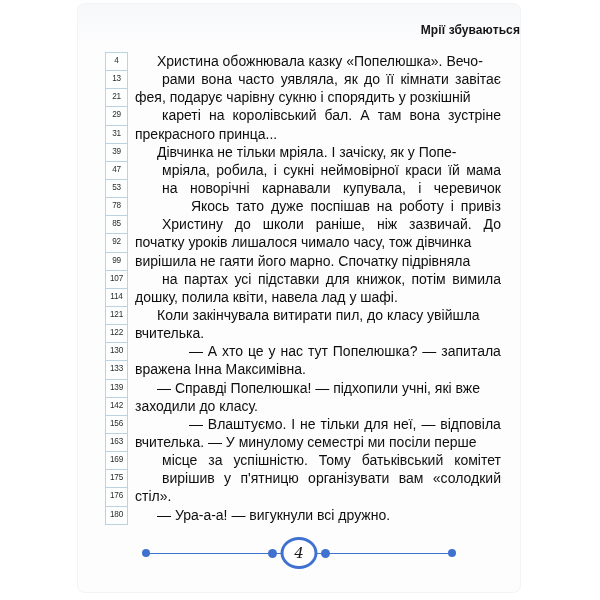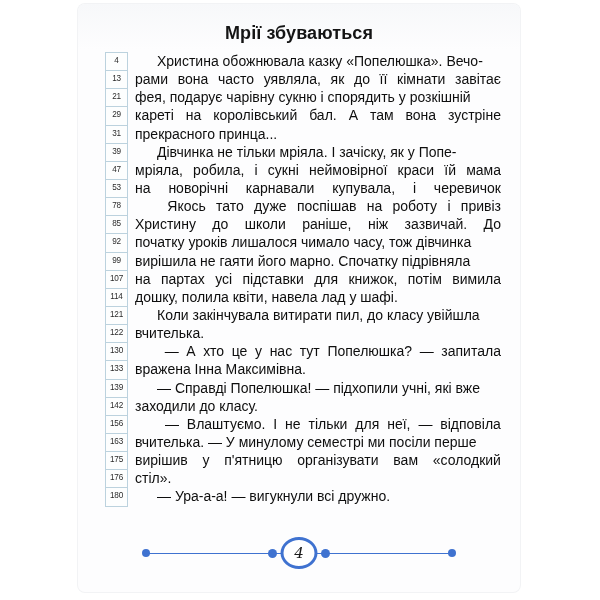--- a/index.html
+++ b/index.html
@@ -34,22 +34,22 @@
     border-radius: 7px 7px 0 0;
     pointer-events: none;
   }
 
   
   #page-title {
     position: absolute;
     left: 0;
     top: 19px;
     width: 442px;
-    text-align: center;
-    font-size: 18px;
+    text-align: right;
+    font-size: 12px;
     font-weight: bold;
     color: #141414;
     letter-spacing: .1px;
   }
 
   
   #text-body {
     position: absolute;
     left: 27px;
     top: 48px;
@@ -83,20 +83,21 @@
     line-height: 18.15px;
     color: #0e0e0e;
     white-space: nowrap;
     letter-spacing: 0px;
     overflow: hidden;
   }
   
   .line-text.just {
     display: flex;
     justify-content: space-between;
+    margin-left: 27px;
   }
   .line-text.just > span.w { white-space: pre; }
   .line-text .indent { display: inline-block; width: 22px; }
 
   
   #page-footer {
     position: absolute;
     left: 0;
     bottom: 22px;
     width: 442px;
@@ -336,20 +337,31 @@
             <span class="w">неї,</span>
             <span class="w">—</span>
             <span class="w">відповіла</span>
           </div>
         </div>
         <div class="line-row">
           <div class="line-num">163</div>
           <div class="line-text">вчителька. — У минулому семестрі ми посіли перше</div>
         </div>
         <div class="line-row">
+          <div class="line-num">169</div>
+          <div class="line-text just">
+            <span class="w">місце</span>
+            <span class="w">за</span>
+            <span class="w">успішністю.</span>
+            <span class="w">Тому</span>
+            <span class="w">батьківський</span>
+            <span class="w">комітет</span>
+          </div>
+        </div>
+        <div class="line-row">
           <div class="line-num">175</div>
           <div class="line-text just">
             <span class="w">вирішив</span>
             <span class="w">у</span>
             <span class="w">п'ятницю</span>
             <span class="w">організувати</span>
             <span class="w">вам</span>
             <span class="w">«солодкий</span>
           </div>
         </div>

